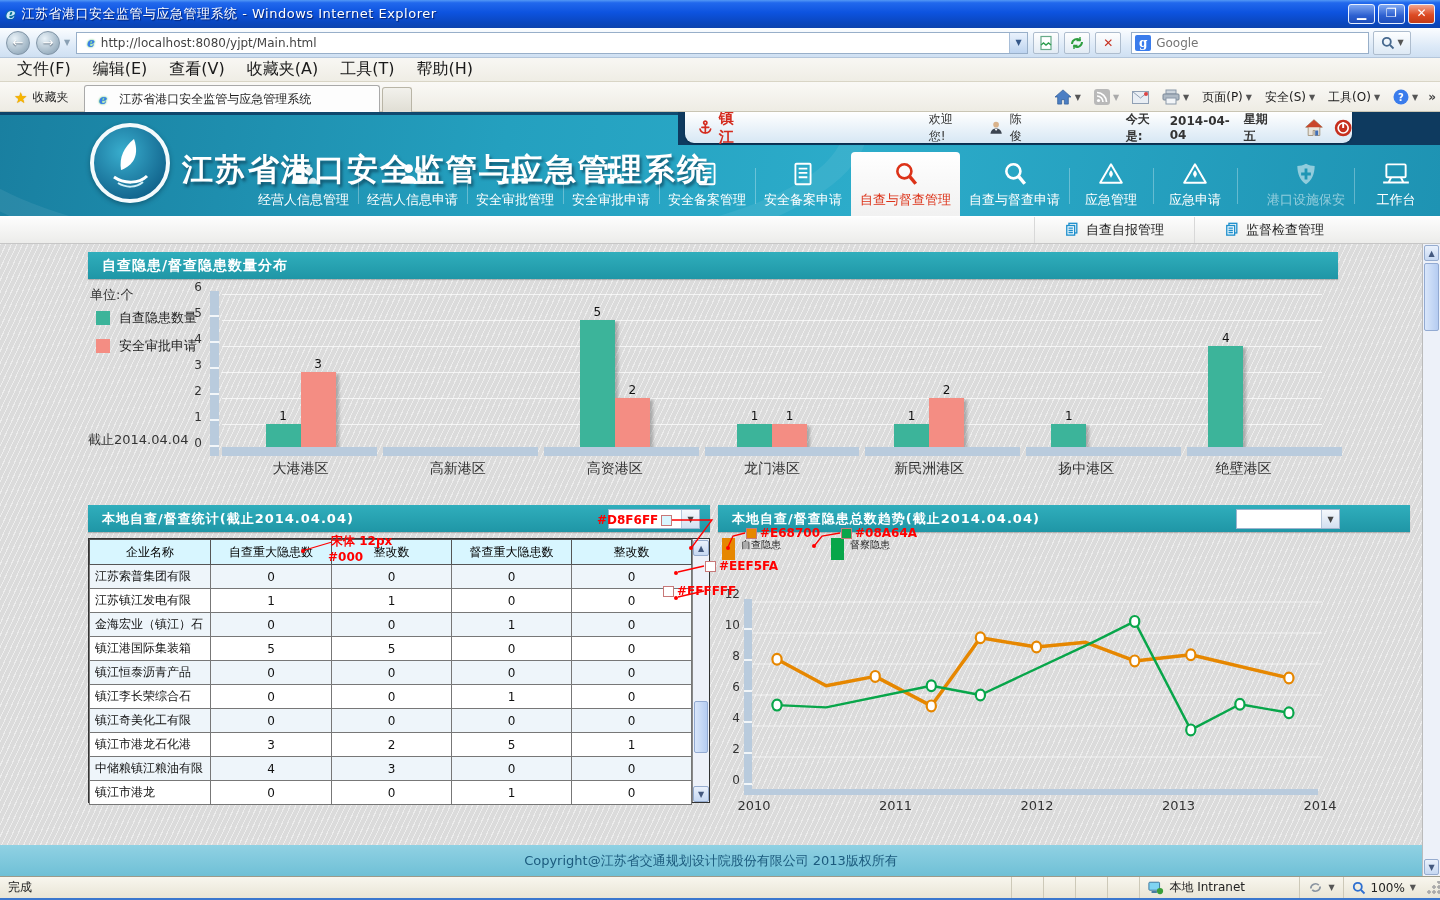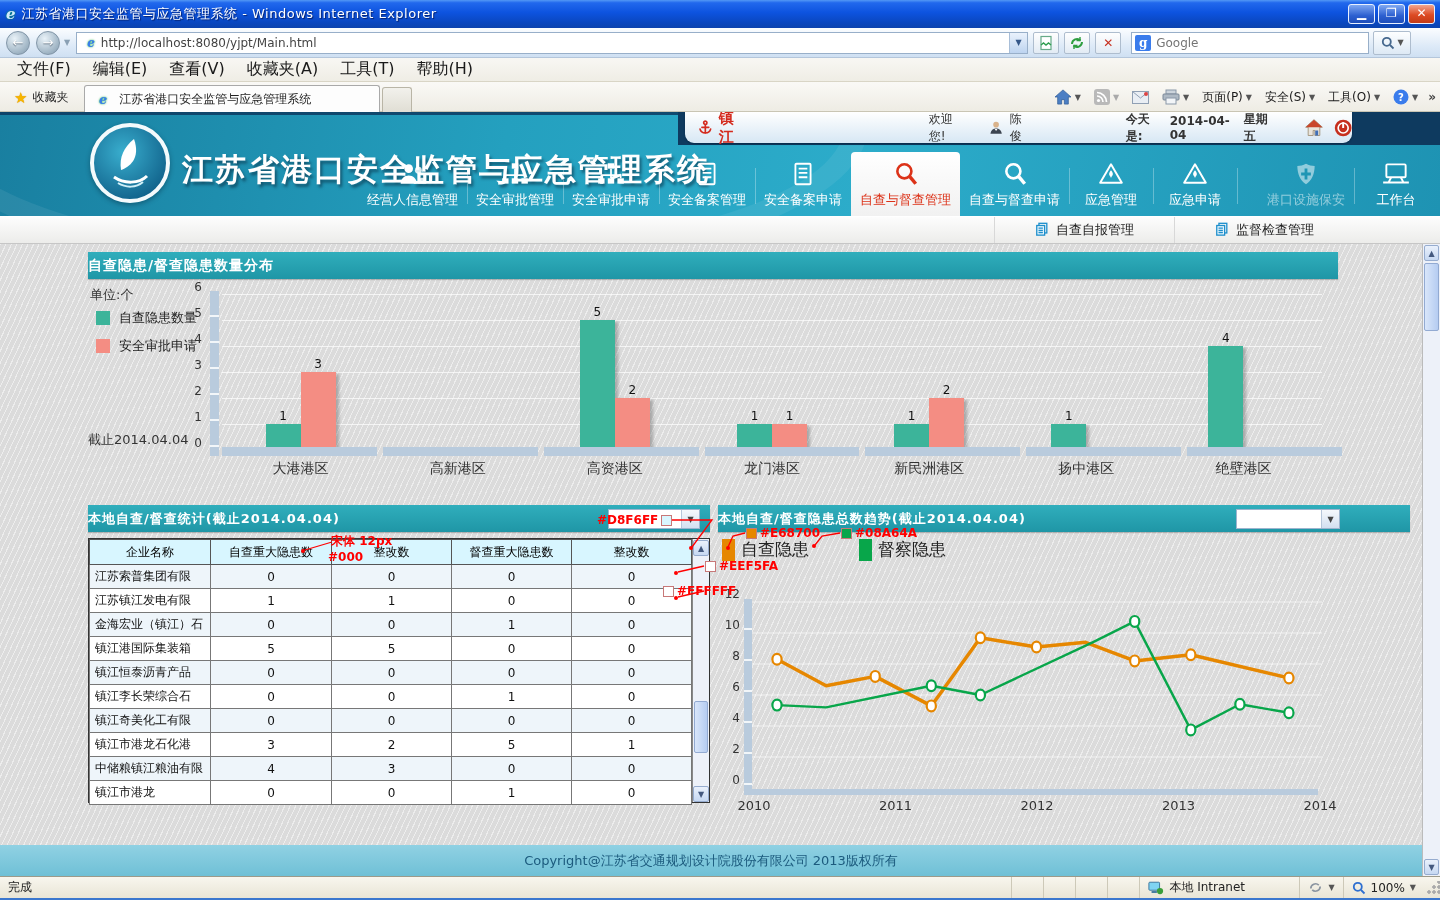--- a/index.html
+++ b/index.html
@@ -91,28 +91,28 @@
 .nav-ico svg { width:30px; height:26px; display:block; }
 .nav-item.active { background:linear-gradient(#FFFFFF,#F1F1F1); border-radius:4px 4px 0 0;
   color:#DC3218; padding-top:9px; }
 .nav-item.active::before, .nav-item.active + .nav-item::before { display:none; }
 .nav-item.disabled { color:rgba(255,255,255,.5);padding-left:30px; }
 
 
 #submenu { position:absolute; left:0; top:216px; width:1440px; height:28px;
   background:linear-gradient(#FDFDFD,#ECECEA); border-top:1px solid #FFF; border-bottom:1px solid #C6C6C6;
   display:flex; justify-content:flex-end; align-items:center; padding-right:86px; }
-.submenu-item { display:flex; gap:7px; align-items:center; padding:0 40px; font-size:13px; color:#222;
+.submenu-item { display:flex; gap:7px; align-items:center; padding:0 30px; font-size:13px; color:#222;
   height:100%; border-left:1px solid #D8D8D8; }
 
 
 #content { position:absolute; left:0; top:244px; width:1422px; height:601px; background:#DBDBDB;
   background-image:repeating-linear-gradient(115deg,rgba(255,255,255,.5) 0 1px,transparent 1px 5px); }
 .panel-header { position:absolute; background:linear-gradient(#30AEBC,#1F96A6); color:#fff; font-weight:bold;
-  display:flex; align-items:center; letter-spacing:1px; box-shadow:0 1px 1px rgba(0,0,0,.2); }
+  display:flex; align-items:center; padding-left:14px; letter-spacing:1px; box-shadow:0 1px 1px rgba(0,0,0,.2); }
 #barHeader { left:88px; top:252px; width:1250px; height:27px; font-size:14px; }
 #tableHeader { left:88px; top:505px; width:622px; height:27px; font-size:13px; }
 #lineHeader { left:718px; top:505px; width:692px; height:27px; font-size:13px; }
 .xp-select { position:absolute; width:92px; height:20px; background:#fff; border:1px solid #9DB4CE; display:flex; z-index:5; }
 .sel-btn { margin-left:auto; width:18px; background:linear-gradient(#F5F8FC,#D3E0F0); border-left:1px solid #B6C6DA;
   color:#444; font-size:8px; display:flex; align-items:center; justify-content:center; }
 #tableSelect { left:608px; top:509px; }
 #lineSelect { left:1236px; top:509px; width:104px; }
 
 
@@ -149,21 +149,21 @@
 .vscroll { width:18px; display:flex; flex-direction:column; background:#EDF1F9; border-left:1px solid #888; }
 .vscroll .sb-btn, #pagescroll .sb-btn { height:16px; background:linear-gradient(#EAF1FC,#C6D8F2);
   border:1px solid #96ACCF; border-radius:2px; color:#44597F; font-size:8px;
   display:flex; align-items:center; justify-content:center; }
 .vscroll .track { flex:1; position:relative; }
 .vscroll .thumb { position:absolute; left:1px; right:1px; top:63%; height:52px;
   background:linear-gradient(90deg,#D9E6FA,#B5CCF1); border:1px solid #92AAD2; border-radius:2px; }
 #tableScroll .sb-btn:first-child { margin-top:1px; }
 
 
-#lineLegend { position:absolute; left:722px; top:538px; display:flex; align-items:flex-end; font-size:17px; color:#222; }
+#lineLegend { position:absolute; left:722px; top:538px; display:flex; align-items:flex-start; font-size:10px; color:#222; }
 #lineLegend .lsw { width:13px; height:22px; margin-right:6px; }
 #lineLegend .lbl2 { margin-left:50px; }
 #lineY { position:absolute; left:710px; top:588px; width:30px; }
 #lineY span { position:absolute; right:0; font-size:12px; color:#333; line-height:13px; }
 #lineAxis { position:absolute; left:744px; top:599px; width:8px; height:191px;
   background-image:repeating-linear-gradient(180deg,transparent 0 29px,#F2F6F9 29px 31px),linear-gradient(#B9CBDD,#B9CBDD); }
 #lineXAxis { position:absolute; left:744px; top:789px; width:574px; height:6px; background:#B9CBDD; }
 #lineSvg { position:absolute; left:752px; top:599px; }
 #lineX { position:absolute; left:733px; top:798px; width:608px; display:flex; justify-content:space-between; }
 #lineX span { width:42px; text-align:center; font-size:13px; color:#333; }
@@ -370,20 +370,31 @@
             <circle cx="10" cy="7" r="4" fill="currentColor"></circle>
             <circle cx="19" cy="8.5" r="3.2" fill="currentColor" opacity=".85"></circle>
             <path d="M2.5 21c0-4.4 3.4-7.5 7.5-7.5s7.5 3.1 7.5 7.5z" fill="currentColor"></path>
             <path d="M18 21c.3-3.3 2-5.6 4.5-5.6 2.2 0 3.9 2.2 4 5.6z" fill="currentColor" opacity=".85"></path>
           </svg>
         </span>
         <span>经营人信息管理</span>
       </div>
       <div class="nav-item">
         <span class="nav-ico">
+          <svg viewBox="0 0 28 24">
+            <circle cx="10" cy="7" r="4" fill="currentColor"></circle>
+            <circle cx="19" cy="8.5" r="3.2" fill="currentColor" opacity=".85"></circle>
+            <path d="M2.5 21c0-4.4 3.4-7.5 7.5-7.5s7.5 3.1 7.5 7.5z" fill="currentColor"></path>
+            <path d="M18 21c.3-3.3 2-5.6 4.5-5.6 2.2 0 3.9 2.2 4 5.6z" fill="currentColor" opacity=".85"></path>
+          </svg>
+        </span>
+        <span>经营人信息申请</span>
+      </div>
+      <div class="nav-item">
+        <span class="nav-ico">
           <svg viewBox="0 0 28 24" fill="currentColor" stroke="currentColor" stroke-width="1.6">
             <rect x="11" y="2" width="6" height="5" stroke="none"></rect>
             <path d="M14 7v4M5 16v-3h18v3M14 11v5" fill="none"></path>
             <rect x="2" y="16" width="6" height="5" stroke="none"></rect>
             <rect x="11" y="16" width="6" height="5" stroke="none"></rect>
             <rect x="20" y="16" width="6" height="5" stroke="none"></rect>
           </svg>
         </span>
         <span>安全审批管理</span>
       </div>

